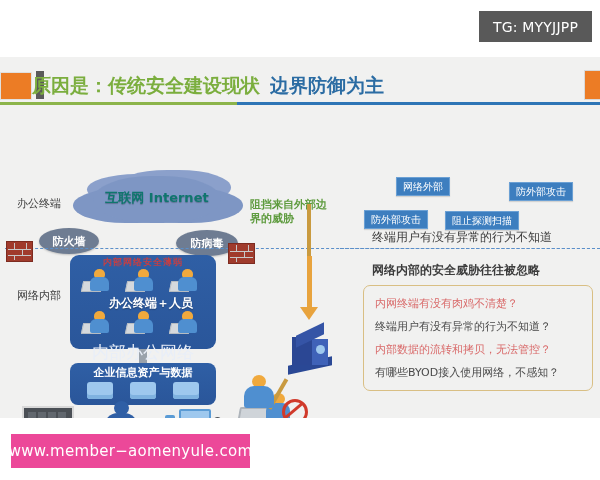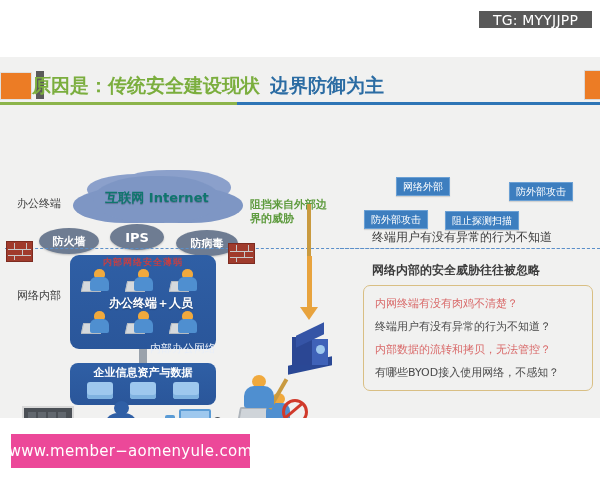--- a/index.html
+++ b/index.html
@@ -6,21 +6,21 @@
   body{
     width:600px;height:480px;
     background:#ffffff;
     font-family:"DejaVu Sans","Liberation Sans",sans-serif;
     overflow:hidden;
     position:relative;
   }
 
   
   .tg-badge{
-    position:absolute;left:479px;top:11px;width:113px;height:17px;
+    position:absolute;left:479px;top:11px;width:113px;height:31px;
     background:#595959;color:#ffffff;
     display:flex;align-items:center;justify-content:center;
     font-size:14px;letter-spacing:.2px;
   }
 
   
   .slide{
     position:absolute;left:0;top:57px;width:600px;height:361px;
     background:#f1f1f0;
     overflow:hidden;
@@ -98,22 +98,22 @@
   .netbox-red{
     position:absolute;left:70px;top:199px;width:146px;text-align:center;
     font-size:9px;font-weight:bold;color:#e03a33;opacity:.85;letter-spacing:1px;
     z-index:4;
   }
   .netbox-lab1{
     position:absolute;left:70px;top:238px;width:146px;text-align:center;
     font-size:12px;font-weight:bold;color:#ffffff;z-index:4;text-shadow:0 1px 1px rgba(0,0,0,.3);margin-left:8px;
   }
   .netbox-lab2{
-    position:absolute;left:70px;top:284px;width:146px;text-align:right;
-    font-size:11px;color:#e8eef8;z-index:4;
+    position:absolute;left:70px;top:284px;width:146px;text-align:center;
+    font-size:17px;color:#e8eef8;z-index:4;
   }
   .user{position:absolute;width:34px;height:26px;}
   .user .head{position:absolute;left:12px;top:0;width:11px;height:10px;border-radius:50% 50% 40% 40%;background:#f0a93d;}
   .user .body{position:absolute;left:8px;top:8px;width:19px;height:14px;border-radius:6px 6px 2px 2px;background:#4f8fd0;}
   .user .lap{position:absolute;left:0px;top:12px;width:20px;height:11px;background:#d5d9dd;transform:skewX(-12deg);border-radius:1px;box-shadow:inset 0 0 0 1px #b6bcc2;}
 
   .stem{position:absolute;left:139px;top:292px;width:8px;height:16px;background:#9aa2ab;}
   .assetbox{
     position:absolute;left:70px;top:306px;width:146px;height:42px;
     background:linear-gradient(#2f5fa5,#2a569a);border-radius:8px;
@@ -218,21 +218,20 @@
   <div class="rule-green"></div>
   <div class="rule-blue"></div>
 
   <div class="lbl-outside">办公终端</div>
   <div class="lbl-inside">网络内部</div>
 
   <div class="cloud"></div>
   <div class="cloud-label">互联网 Internet</div>
 
   <div class="pill pill-fw">防火墙</div>
-  <div class="pill pill-ips">IPS</div>
   <div class="pill pill-av">防病毒</div>
 
   <div class="perimeter"></div>
   <div class="brick brick-l"></div>
   <div class="brick brick-r"></div>
 
   <div class="netbox"></div>
   <div class="netbox-red">内部网络安全薄弱</div>
   <div class="user" style="left:82px;top:212px;">
       <div class="lap"></div>

